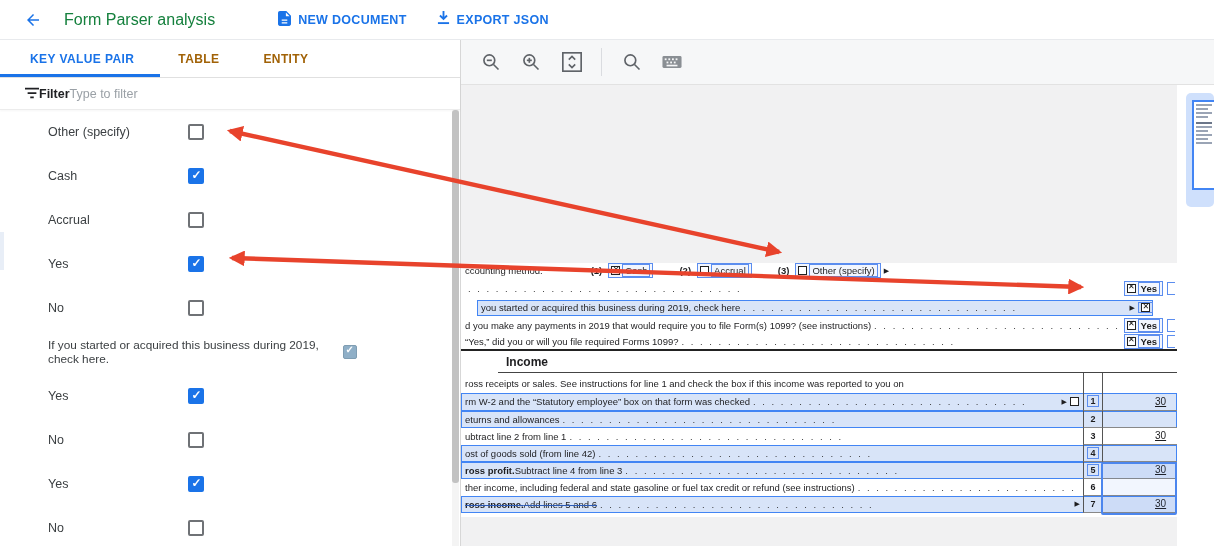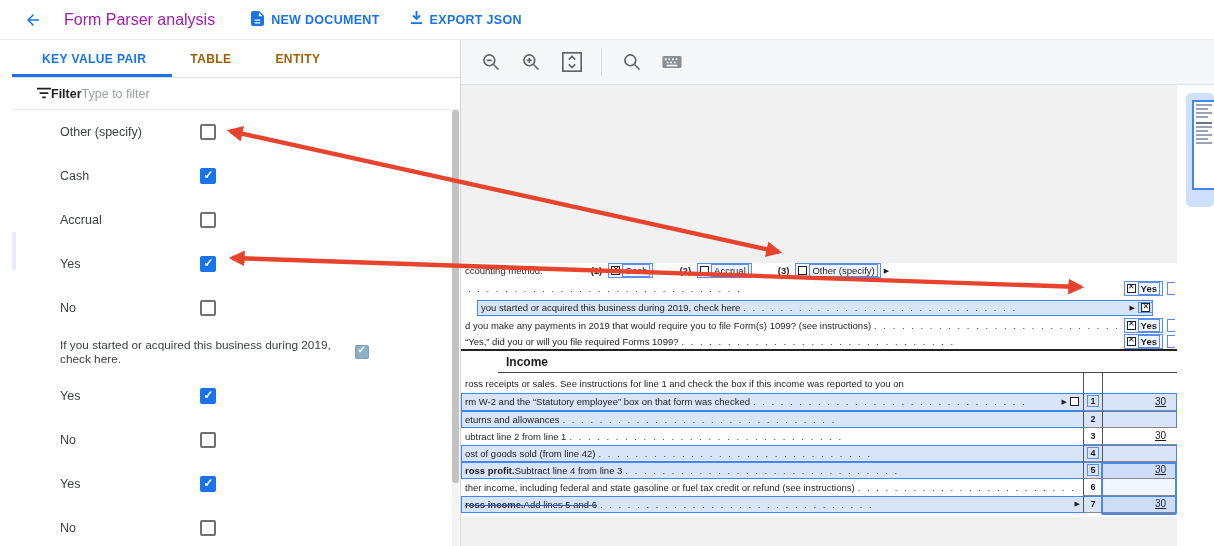--- a/index.html
+++ b/index.html
@@ -4,29 +4,29 @@
 <style>
   * { margin:0; padding:0; box-sizing:border-box; }
   html,body { width:1214px; height:546px; overflow:hidden; background:#fff;
     font-family:"Liberation Sans", sans-serif; }
   .app { position:relative; width:1214px; height:546px; background:#fff; overflow:hidden; }
 
   
   .header { position:absolute; left:0; top:0; width:1214px; height:40px; background:#fff;
     border-bottom:1px solid #e8eaed; display:flex; align-items:center; z-index:5; }
   .back-btn { width:20px; height:20px; margin-left:24px; cursor:pointer; display:flex; align-items:center; }
-  .app-title { margin-left:20px; font-size:16px; color:#a21caf; }
+  .app-title { margin-left:20px; font-size:16px; color:#15803d; }
   .hdr-action { display:flex; align-items:center; gap:7px; color:#1a73e8; font-size:12.5px;
     font-weight:bold; letter-spacing:.3px; cursor:pointer; }
-  .hdr-action.new-doc { margin-left:36px; }
+  .hdr-action.new-doc { margin-left:63px; }
   .hdr-action.export { margin-left:30px; }
 
   
   .left-panel { position:absolute; left:0; top:40px; width:461px; height:506px; background:#fff;
-    border-right:1px solid #d7d7d7; z-index:2;padding-left:12px; }
+    border-right:1px solid #d7d7d7; z-index:2; }
   .tabs { position:relative; height:38px; border-bottom:1px solid #e0e0e0; display:flex; align-items:center; }
   .tab { font-size:12px; font-weight:bold; letter-spacing:.4px; color:#a16207; cursor:pointer; padding:0 22px; }
   .tab.active { color:#1a73e8; padding-left:30px; }
   .tab-underline { position:absolute; left:0; bottom:0; width:160px; height:3px; background:#1a73e8; }
   .filter-row { height:32px; display:flex; align-items:center; border-bottom:1px solid #ececec;
     box-shadow:0 1px 2px rgba(0,0,0,.04); padding-left:25px; gap:0; }
   .filter-label { font-size:12.5px; font-weight:bold; color:#202124; }
   .filter-input { font-size:12.5px; color:#9aa0a6; flex:1; }
   .kv-list { position:relative; }
   .kv-item { position:relative; height:44px; display:flex; align-items:center; }

